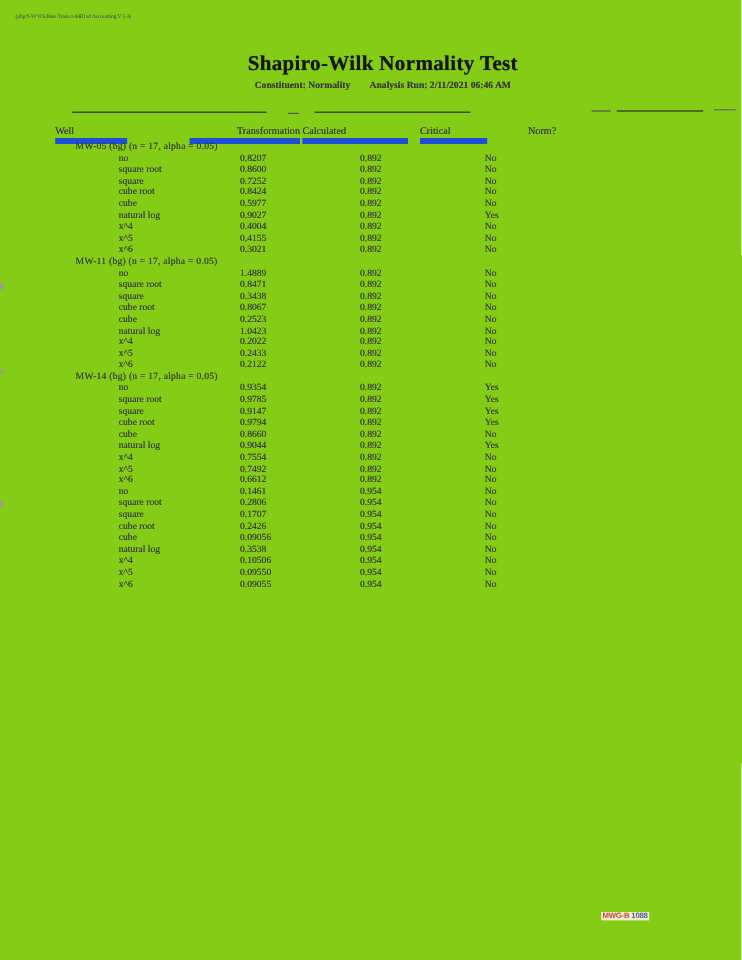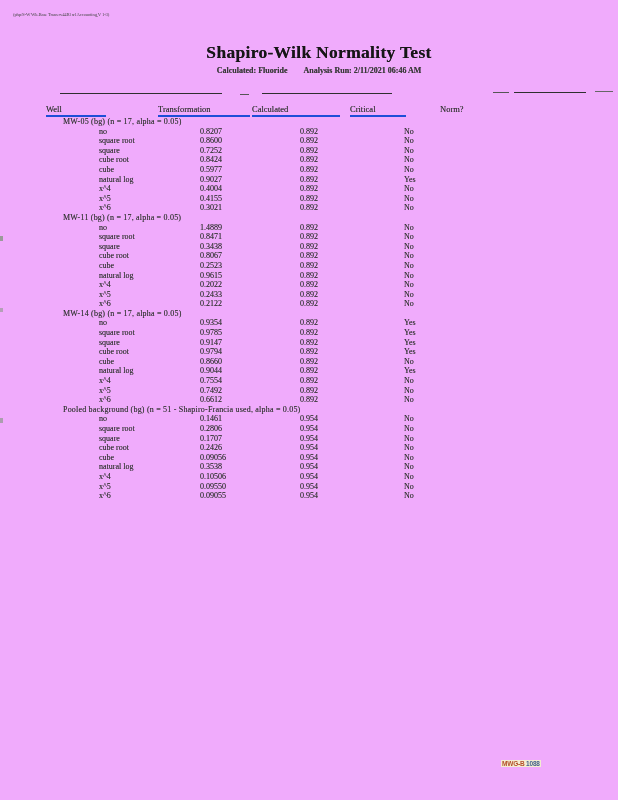--- a/index.html
+++ b/index.html
@@ -1,17 +1,17 @@
 <!DOCTYPE html>
 <html><head>
 <meta charset="utf-8">
 <style>
   html,body{margin:0;padding:0;background:#ffffff;}
   .page{
-    position:relative;width:618px;height:800px;background:#f0abfc;overflow:hidden;
+    position:relative;width:618px;height:800px;background:#84cc16;overflow:hidden;
     font-family:"Liberation Serif", serif;color:#2b2b2b;
   }
   .print-header{
     position:absolute;left:13px;top:12px;font-size:5px;letter-spacing:-0.2px;
     color:#4a4a4a;transform:scale(.95);transform-origin:left top;
     filter:blur(.2px);white-space:nowrap;
   }
   .title{
     position:absolute;left:20px;right:0;top:42px;text-align:center;
     font-size:17.5px;font-weight:bold;letter-spacing:.3px;color:#161616;
@@ -22,21 +22,21 @@
     font-weight:bold;color:#3a3a3a;text-shadow:0 0 .5px rgba(60,60,60,.7);
     white-space:nowrap;
   }
   .subtitle.l1{top:66px;}
   .subtitle.l2{top:77px;}
   .subtitle span{margin:0 7px;}
   .rule-seg{position:absolute;height:1px;background:#2f2f2f;}
   .hdr-row{position:absolute;top:104px;left:0;right:0;height:14px;font-size:8.5px;}
   .hdr{
     position:absolute;top:0;color:#333;text-shadow:0 0 .5px rgba(70,70,70,.7);
-    border-bottom:2px solid #1d4ed8;padding-bottom:1px;white-space:nowrap;
+    border-bottom:5px solid #1d4ed8;padding-bottom:1px;white-space:nowrap;
   }
   .hdr.no-line{border-bottom:none;}
   .tbl{
     position:absolute;left:40px;top:117px;right:10px;
     font-size:8px;line-height:9.6px;color:#333;
     text-shadow:0 0 .5px rgba(70,70,70,.65);
   }
   .group-row{white-space:nowrap;letter-spacing:.2px;margin-left:23px;}
   .data-row{display:grid;grid-template-columns:101px 100px 104px auto;margin-left:59px;}
   .cell{white-space:nowrap;overflow:hidden;}
@@ -52,34 +52,34 @@
 </head>
 <body>
 
 <div class="page">
 
   <div class="print-header">(php/S-W Wk.Base Trans rv44Rl srl Accounting,V 1-3)</div>
 
   <div class="title">Shapiro-Wilk Normality Test</div>
 
   <div class="subtitle l1">
-    <span>Calculated: Fluoride</span>
+    <span>Constituent: Normality</span>
     <span>Analysis Run: 2/11/2021 06:46 AM</span>
   </div>
 
   <div class="rule-seg" style="left:60px;top:93px;width:162px;"></div>
   <div class="rule-seg" style="left:240px;top:94px;width:9px;background:#555;"></div>
   <div class="rule-seg" style="left:262px;top:93px;width:130px;"></div>
   <div class="rule-seg" style="left:493px;top:92px;width:16px;background:#555;"></div>
   <div class="rule-seg" style="left:514px;top:92px;width:72px;"></div>
   <div class="rule-seg" style="left:595px;top:91px;width:18px;background:#666;"></div>
 
   <div class="hdr-row">
     <span class="hdr" style="left:46px;width:60px;">Well</span>
-    <span class="hdr" style="left:158px;width:92px;">Transformation</span>
+    <span class="hdr" style="left:158px;width:92px;text-align:right;">Transformation</span>
     <span class="hdr" style="left:252px;width:88px;">Calculated</span>
     <span class="hdr" style="left:350px;width:56px;">Critical</span>
     <span class="hdr no-line" style="left:440px;">Norm?</span>
   </div>
 
   <div class="tbl">
       <div class="group-row">MW-05 (bg) (n = 17, alpha = 0.05)</div>
       <div class="data-row">
         <span class="cell">no</span>
         <span class="cell">0.8207</span>
@@ -160,21 +160,21 @@
         <span class="cell">No</span>
       </div>
       <div class="data-row">
         <span class="cell">cube</span>
         <span class="cell">0.2523</span>
         <span class="cell">0.892</span>
         <span class="cell">No</span>
       </div>
       <div class="data-row">
         <span class="cell">natural log</span>
-        <span class="cell">0.9615</span>
+        <span class="cell">1.0423</span>
         <span class="cell">0.892</span>
         <span class="cell">No</span>
       </div>
       <div class="data-row">
         <span class="cell">x^4</span>
         <span class="cell">0.2022</span>
         <span class="cell">0.892</span>
         <span class="cell">No</span>
       </div>
       <div class="data-row">
@@ -237,21 +237,20 @@
         <span class="cell">0.7492</span>
         <span class="cell">0.892</span>
         <span class="cell">No</span>
       </div>
       <div class="data-row">
         <span class="cell">x^6</span>
         <span class="cell">0.6612</span>
         <span class="cell">0.892</span>
         <span class="cell">No</span>
       </div>
-      <div class="group-row">Pooled background (bg) (n = 51 - Shapiro-Francia used, alpha = 0.05)</div>
       <div class="data-row">
         <span class="cell">no</span>
         <span class="cell">0.1461</span>
         <span class="cell">0.954</span>
         <span class="cell">No</span>
       </div>
       <div class="data-row">
         <span class="cell">square root</span>
         <span class="cell">0.2806</span>
         <span class="cell">0.954</span>

